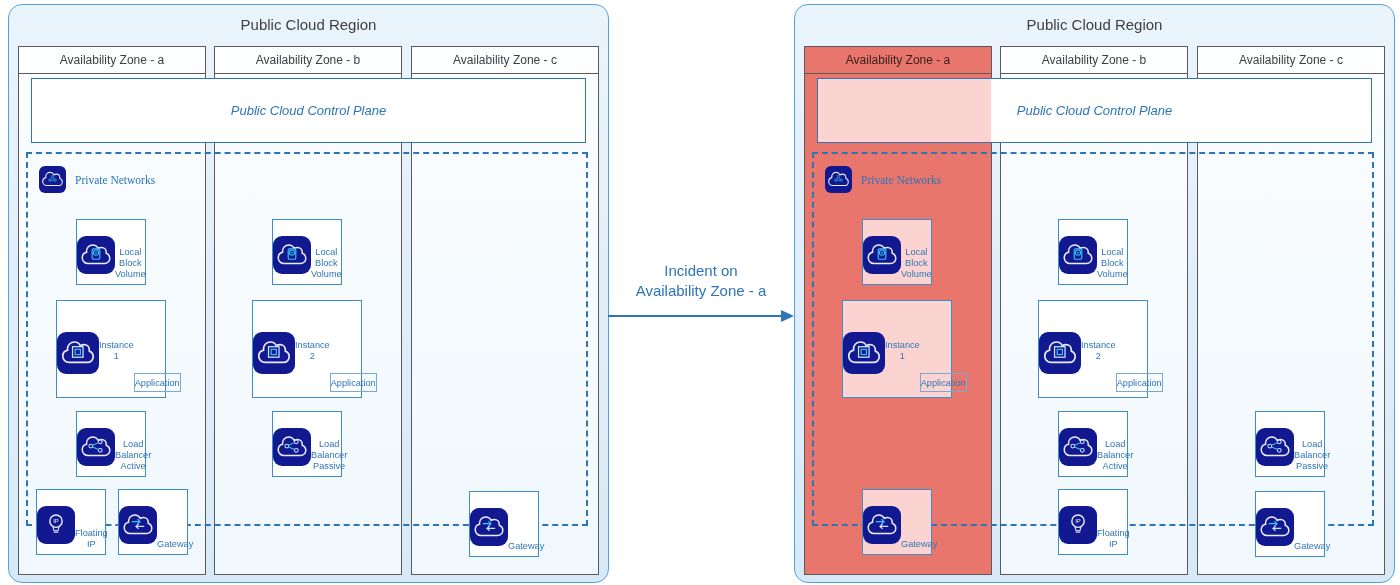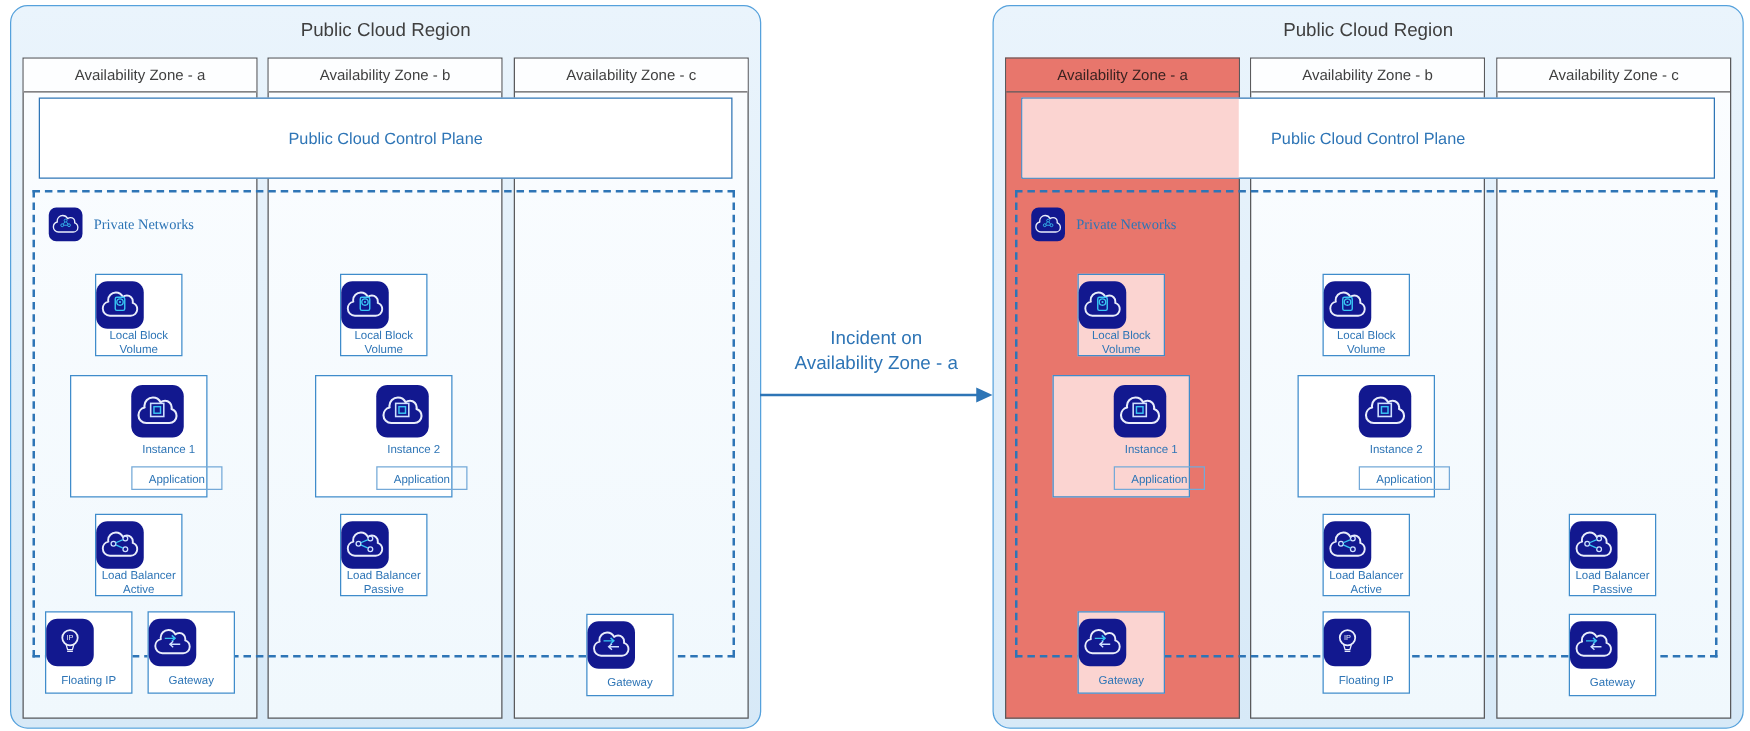--- a/index.html
+++ b/index.html
@@ -19,37 +19,37 @@
           background:linear-gradient(180deg,#FBFDFF 0%,#F0F8FD 100%);z-index:1;}
   .zone-header{height:26px;line-height:26px;text-align:center;font-size:12px;
           color:#3F3F3F;border-bottom:1.6px solid #5A5A5C;background:#FDFEFF;}
   .zone.incident{background:#E8766C;}
   .zone.incident .zone-header{background:#E8766C;color:#3A2220;}
 
   
   .control-plane{position:absolute;left:22px;top:73px;width:553px;height:63px;
           background:#ffffff;border:1.8px solid #2E75B6;z-index:3;
           display:flex;align-items:center;justify-content:center;}
-  .control-plane span{position:relative;z-index:2;font-size:13px;color:#2E75B6;}
+  .control-plane span{position:relative;z-index:2;font-size:13px;color:#2E75B6;font-style:italic;}
   .cp-pink{position:absolute;left:0;top:0;width:173px;height:100%;
           background:#FBD4D1;z-index:1;}
 
   
   .pn-box{position:absolute;left:17px;top:147px;width:558px;height:370px;
           border:2px dashed #2E75B6;z-index:2;}
   .pn-label-row{position:absolute;left:11px;top:12px;display:flex;
           align-items:center;gap:9px;font-family:Liberation Serif, serif;}
   .pn-icon{width:27px;height:27px;background:#12188F;border-radius:6px;flex:none;}
   .pn-label{font-size:11.5px;color:#2E75B6;}
 
   
   .comp{position:absolute;width:70px;height:66px;background:#ffffff;
           border:1.6px solid #3F8CCB;z-index:4;box-sizing:border-box;
-          display:flex;flex-direction:column;}
-  .comp.wide{width:110px;height:98px;padding-left:48px;}
+          display:flex;align-items:center;}
+  .comp.wide{width:110px;height:98px;}
   .comp.pink{background:#FBD4D1;}
   .comp-icon{width:38px;height:38px;margin-top:5px;background:#12188F;
           border-radius:9px;flex:none;}
   .wide .comp-icon{width:42px;height:42px;margin-top:7px;}
   .comp-label{font-size:9.2px;color:#2E75B6;text-align:center;line-height:1.2;
           margin-top:auto;margin-bottom:4px;width:100%;}
   .wide .comp-label{margin:4px 0 0 0;}
   .app-box{width:73px;height:19px;border:1px solid #74A9D8;margin-top:auto;
           margin-bottom:5px;display:flex;align-items:center;justify-content:center;
           font-size:9.2px;color:#2E75B6;background:transparent;box-sizing:border-box;}

